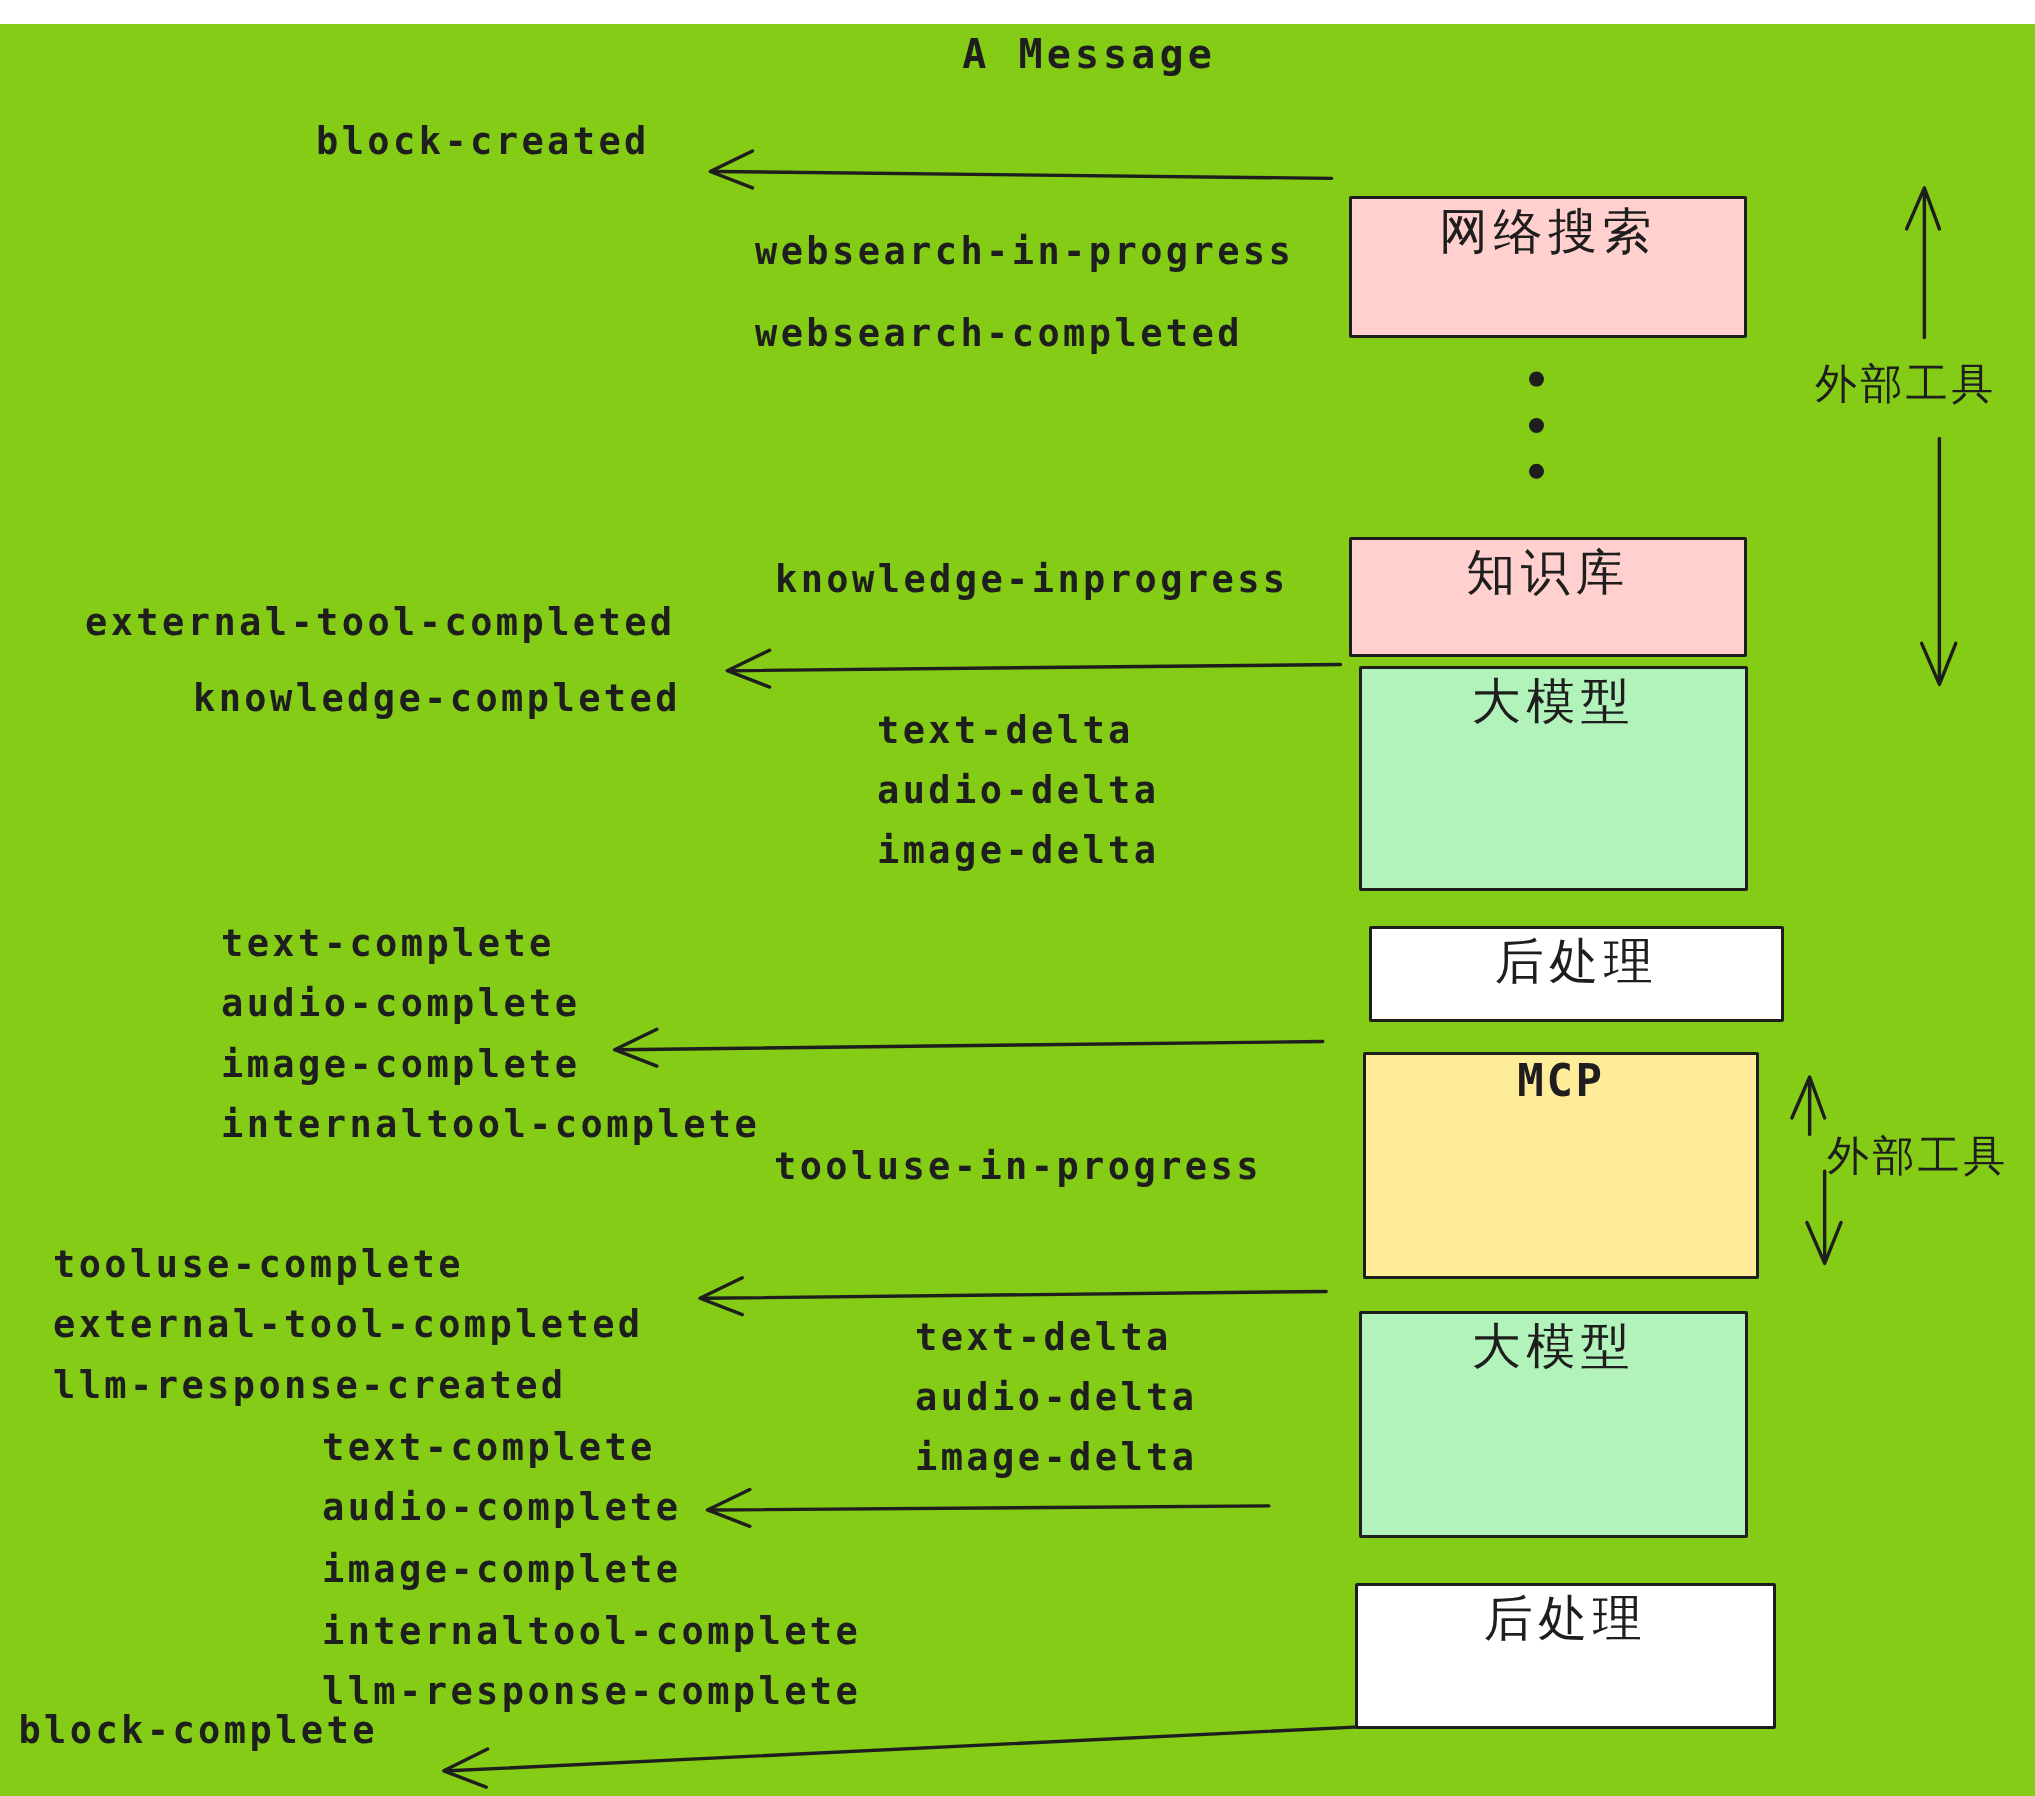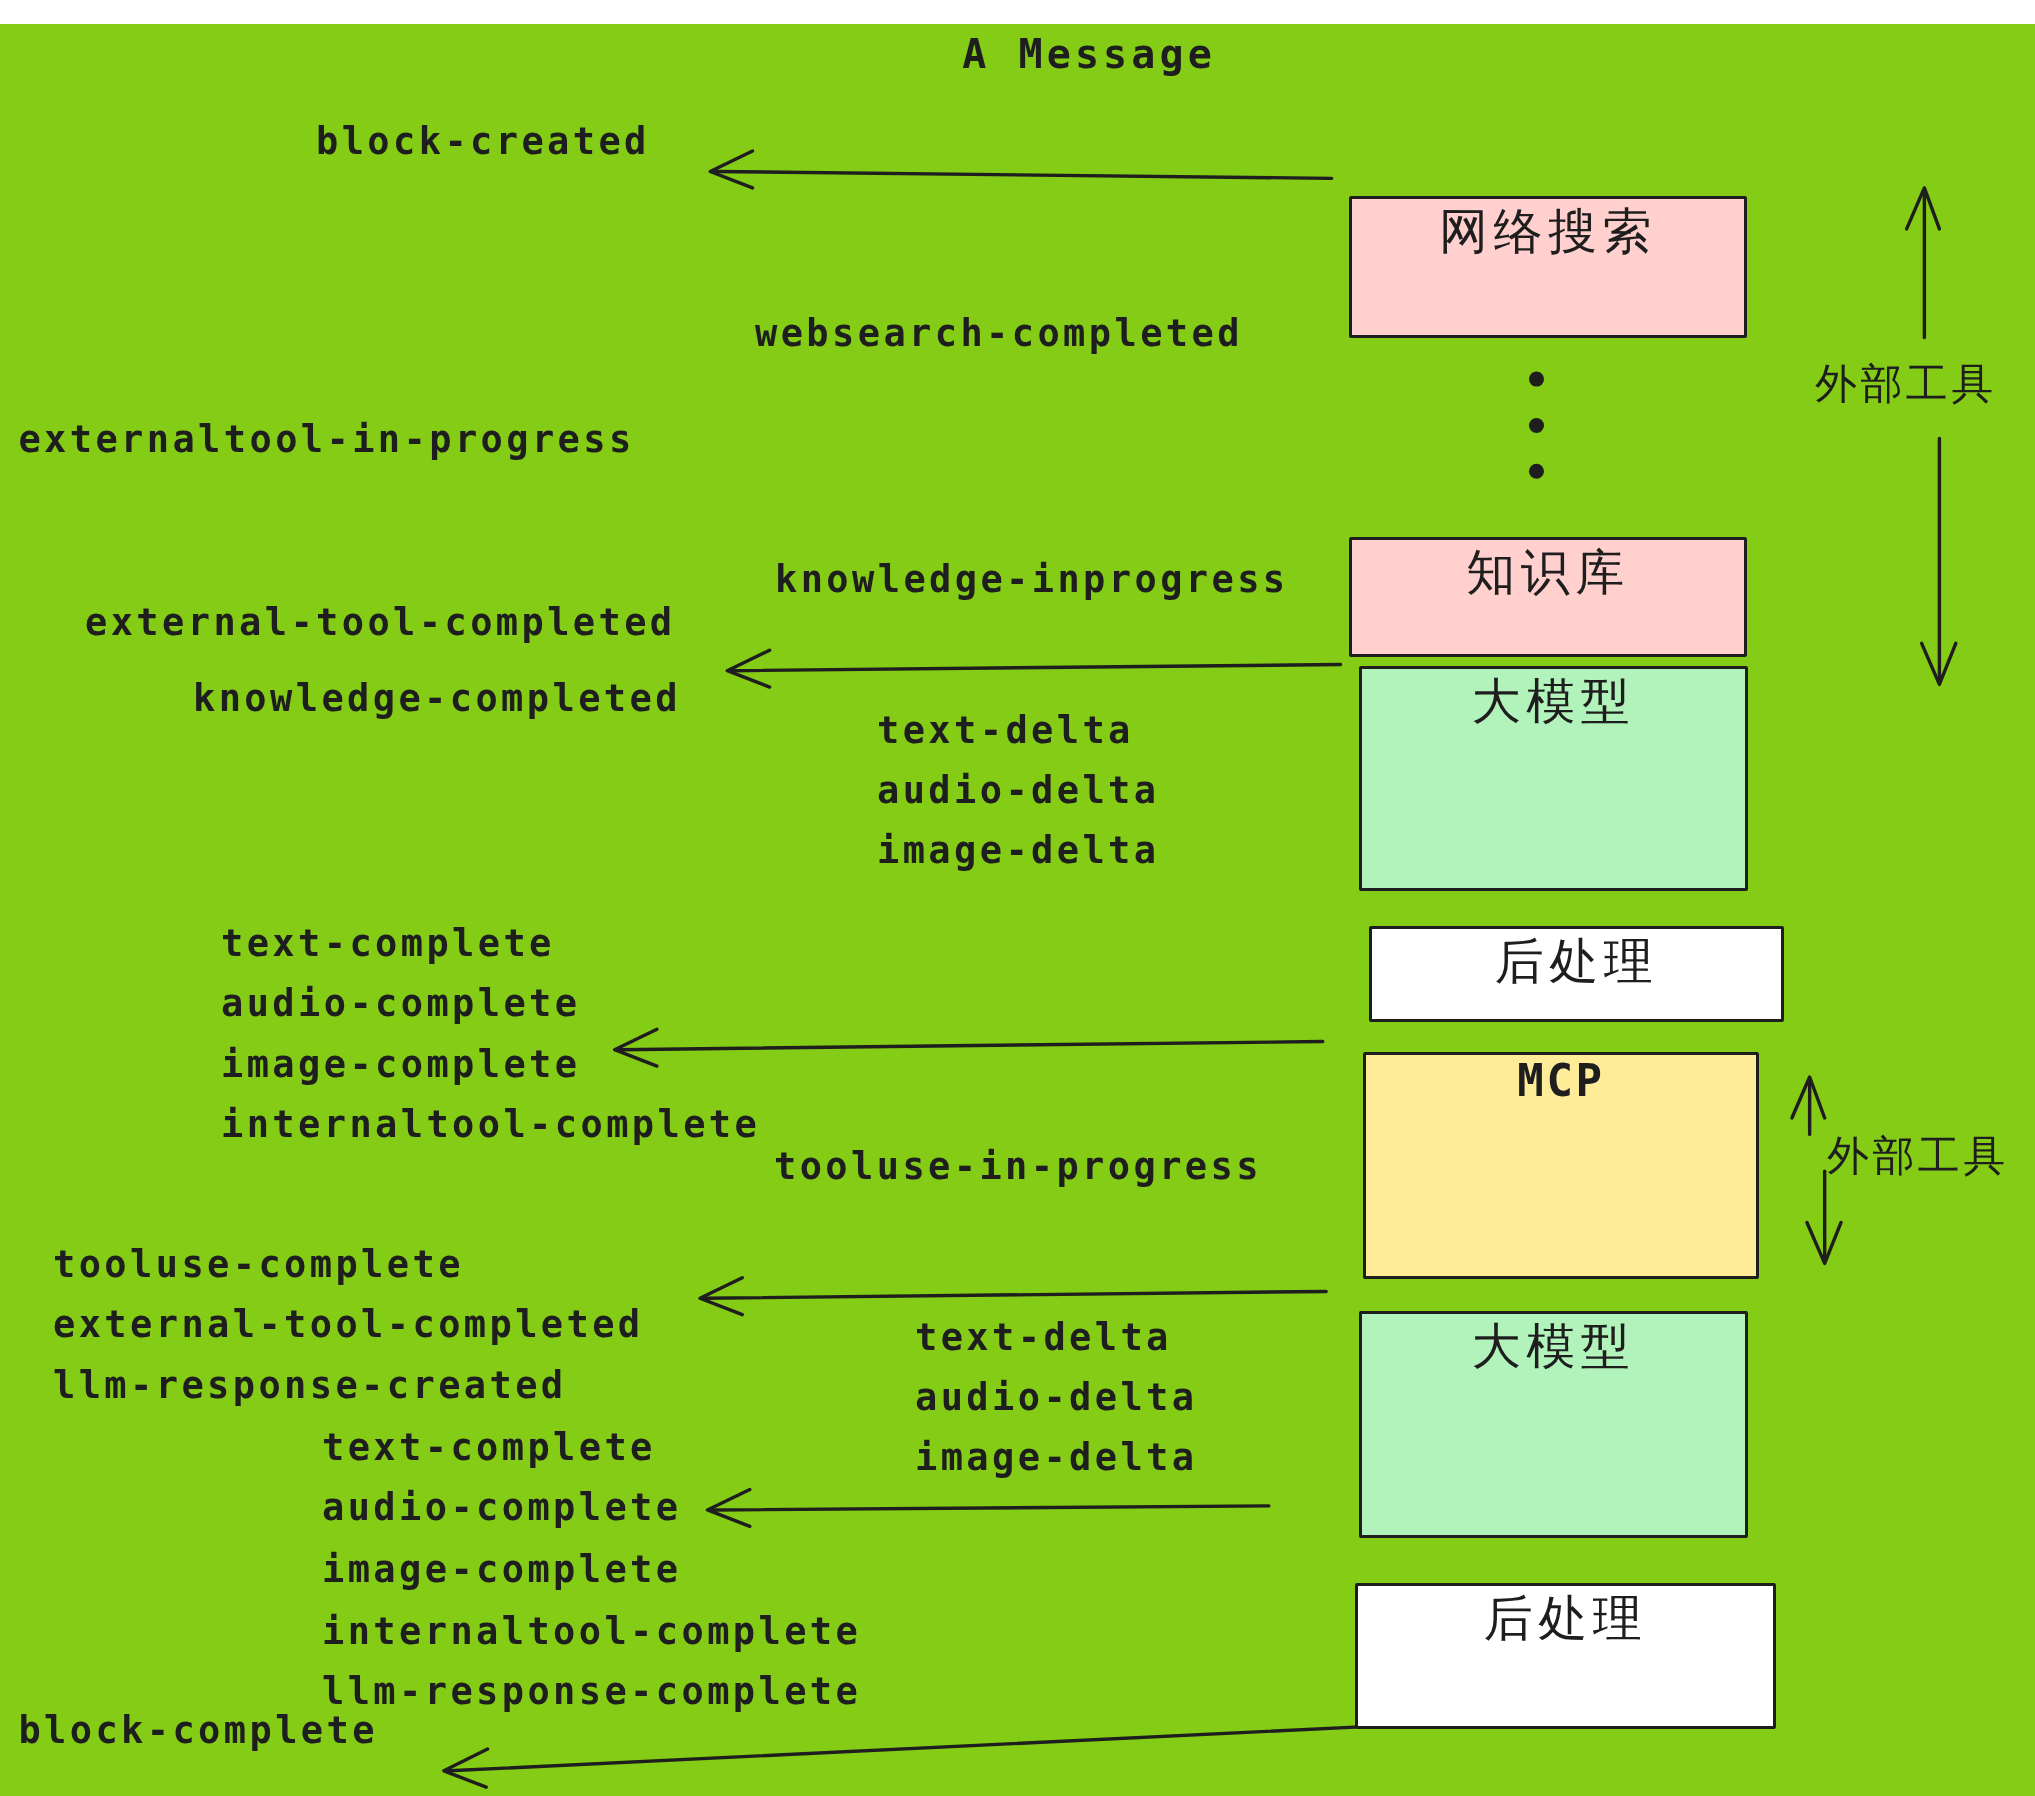--- a/index.html
+++ b/index.html
@@ -68,22 +68,22 @@
   }
 </style>
 </head>
 <body>
 
 <div id="canvas">
 
   <div class="title" style="left:1089px;top:6.8px;">A Message</div>
 
   <div class="ev" style="left:316px;top:117px;text-align:center;">block-created</div>
+  <div class="ev" style="left:755px;top:227px;">websearch-in-progress</div>
   <div class="ev" style="left:755px;top:309px;">websearch-completed</div>
-  <div class="ev" style="left:18.4px;top:415px;">externaltool-in-progress</div>
   <div class="ev" style="left:775px;top:555px;">knowledge-inprogress</div>
   <div class="ev" style="left:85px;top:598px;">external-tool-completed</div>
   <div class="ev" style="left:193px;top:674px;">knowledge-completed</div>
   <div class="ev" style="left:877px;top:706px;">text-delta</div>
   <div class="ev" style="left:877px;top:766px;">audio-delta</div>
   <div class="ev" style="left:877px;top:826px;">image-delta</div>
   <div class="ev" style="left:221px;top:919px;">text-complete</div>
   <div class="ev" style="left:221px;top:979px;">audio-complete</div>
   <div class="ev" style="left:221px;top:1040px;">image-complete</div>
   <div class="ev" style="left:221px;top:1100px;">internaltool-complete</div>

